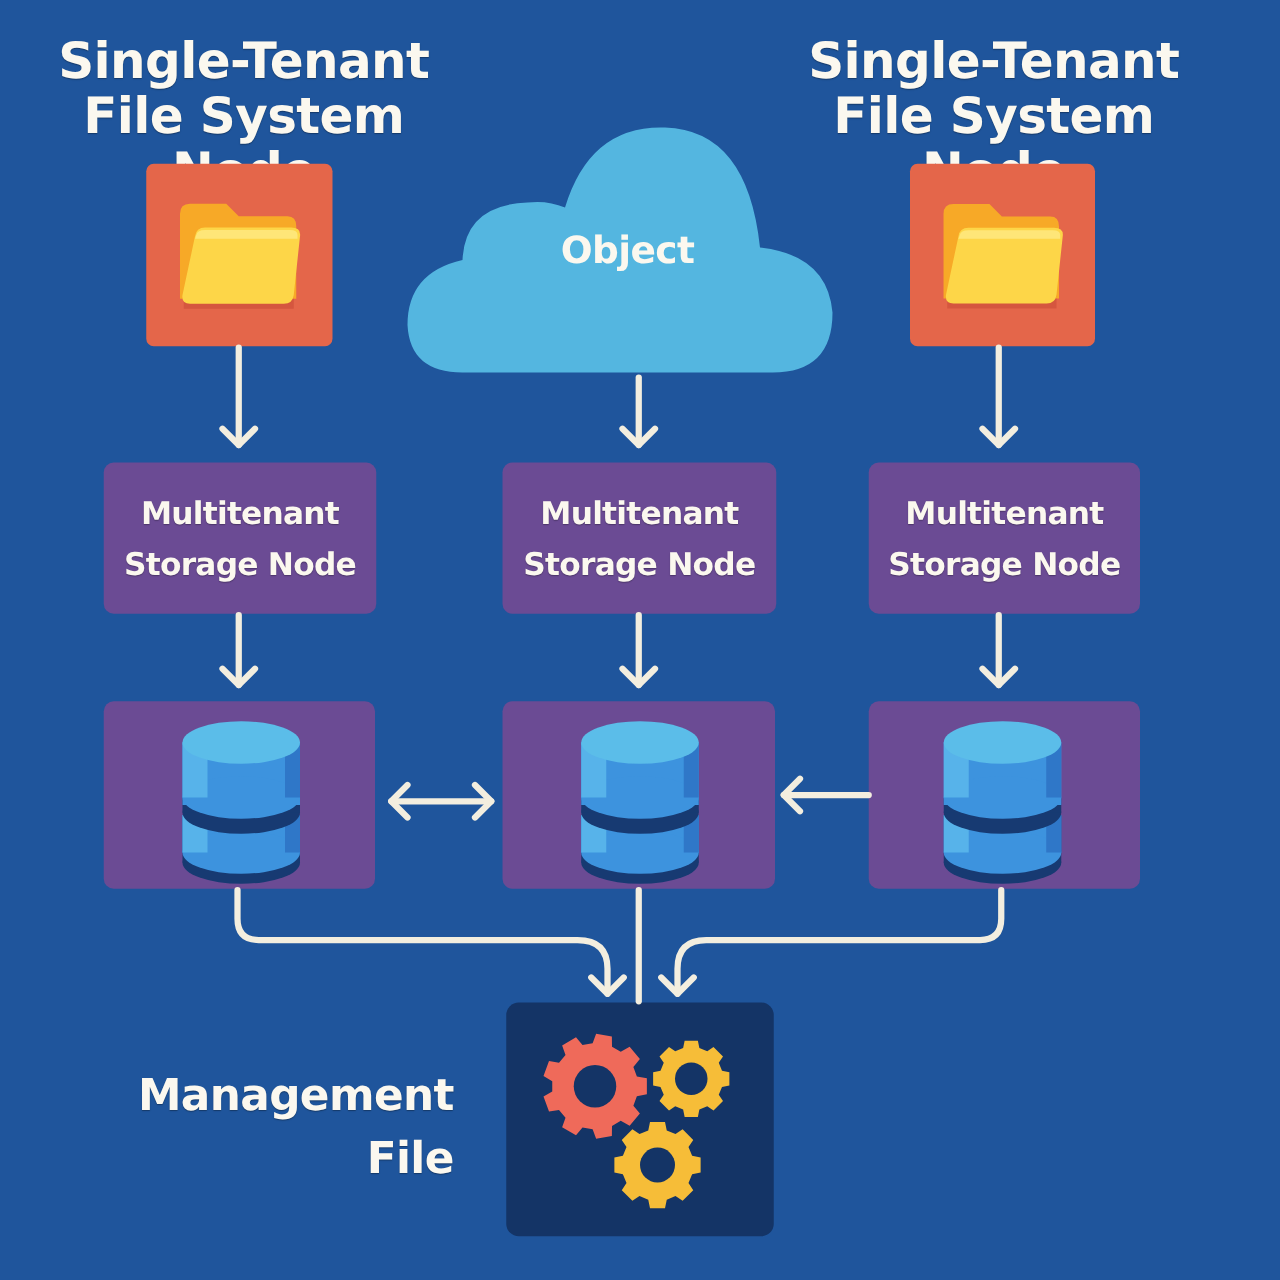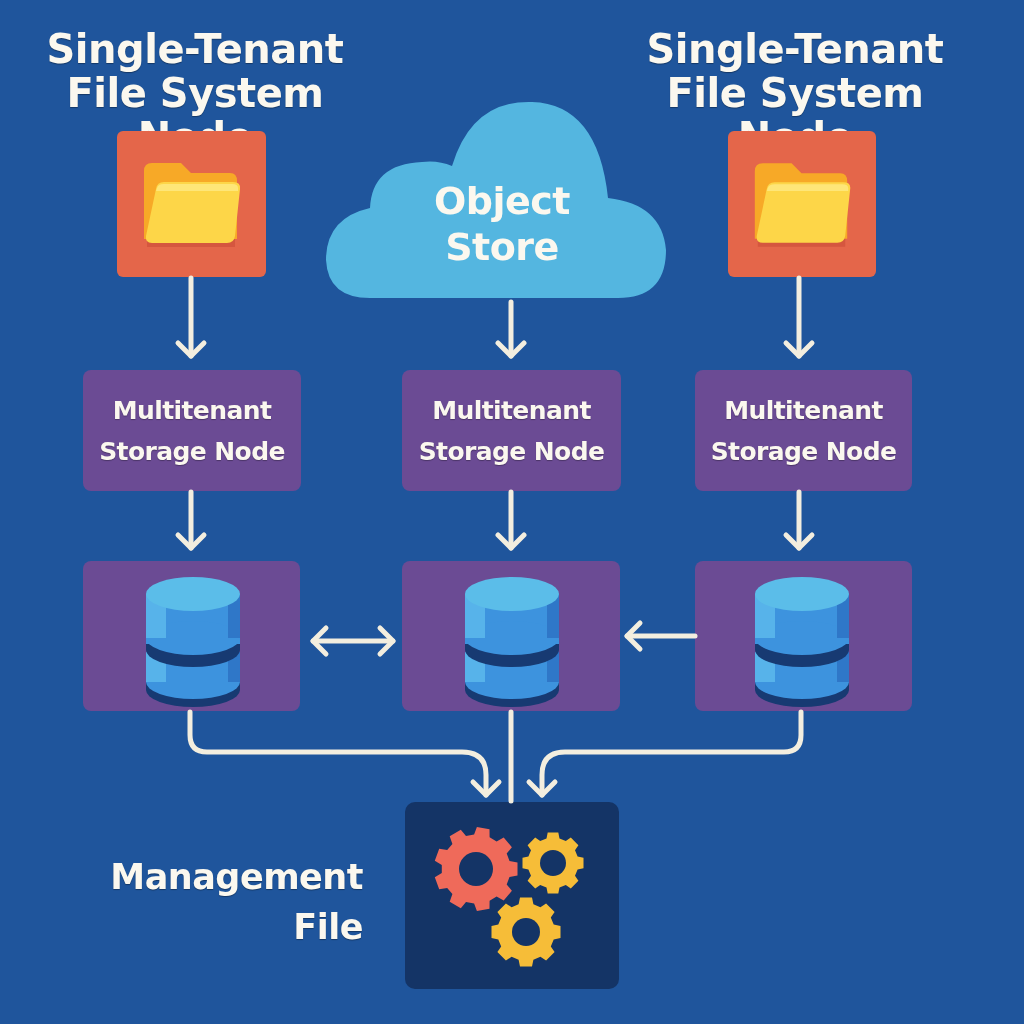--- a/index.html
+++ b/index.html
@@ -27,21 +27,21 @@
       text-align: center; letter-spacing: -0.6px;
       text-shadow: 0 1px 1px rgba(0,0,0,0.3);
     }
     .mgmt-box { background: #143466; border-radius: 10px; }
     .mgmt-label {
       color: #fbf8ef; font-weight: bold; font-size: 35px; line-height: 50px;
       text-align: right; letter-spacing: -0.5px;
       text-shadow: 0 1px 1px rgba(0,0,0,0.35);
     }
     .cloud-text {
-      color: #fbf8ef; font-weight: bold; font-size: 38px; line-height: 46px;
+      color: #fbf8ef; font-weight: bold; font-size: 30px; line-height: 46px;
       text-align: center; letter-spacing: -0.5px;
     }
     svg.overlay { position: absolute; left: 0; top: 0; pointer-events: none; }
   </style>
 </head>
 <body>
 
 <div class="abs title" style="left:40px; top:27px; width:310px;">
   <div>Single-Tenant</div>
   <div>File System Node</div>
@@ -67,21 +67,20 @@
     <path d="M40 57 Q41 53 47 53 L115 53 Q121 53 121 57 L121 60 L39 60 Z" fill="#fee678"></path>
   </svg>
 </div>
 
 <div class="abs" style="left:322px; top:90px; width:346px; height:212px;">
   <svg width="346" height="212" viewBox="0 0 346 212" style="position:absolute; left:0; top:0;">
     <path d="M48 208 Q6 208 4 170 Q4 128 48 118 Q50 74 100 72 Q116 70 130 76 Q150 10 210 12 Q276 14 286 108 Q340 114 344 160 Q344 208 296 208 Z" fill="#54b6e0"></path>
   </svg>
   <div class="abs cloud-text" style="left:60px; top:88px; width:240px;">
     <div>Object</div>
-    <div>Store</div>
   </div>
 </div>
 
 <div class="abs purple label-box" style="left:83px; top:370px; width:218px; height:121px;">
   <div>Multitenant</div>
   <div>Storage Node</div>
 </div>
 <div class="abs purple label-box" style="left:402px; top:370px; width:219px; height:121px;">
   <div>Multitenant</div>
   <div>Storage Node</div>

